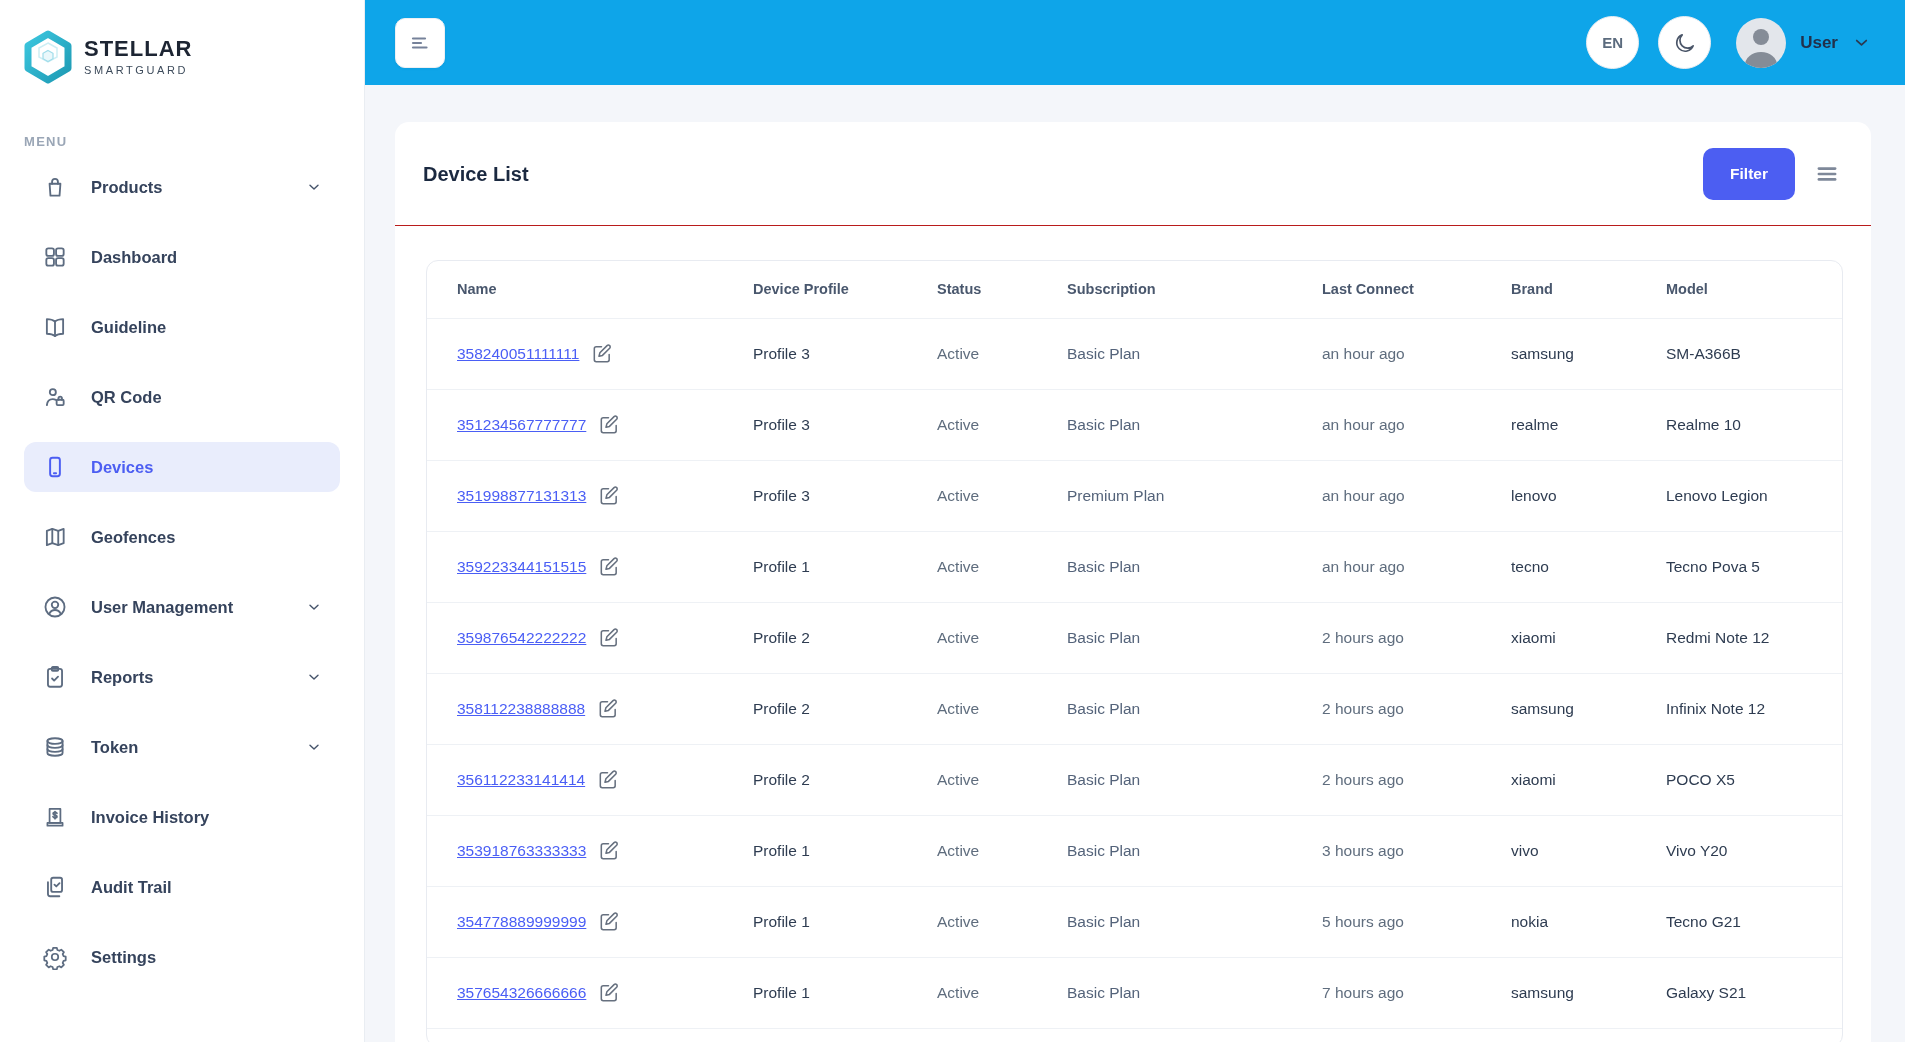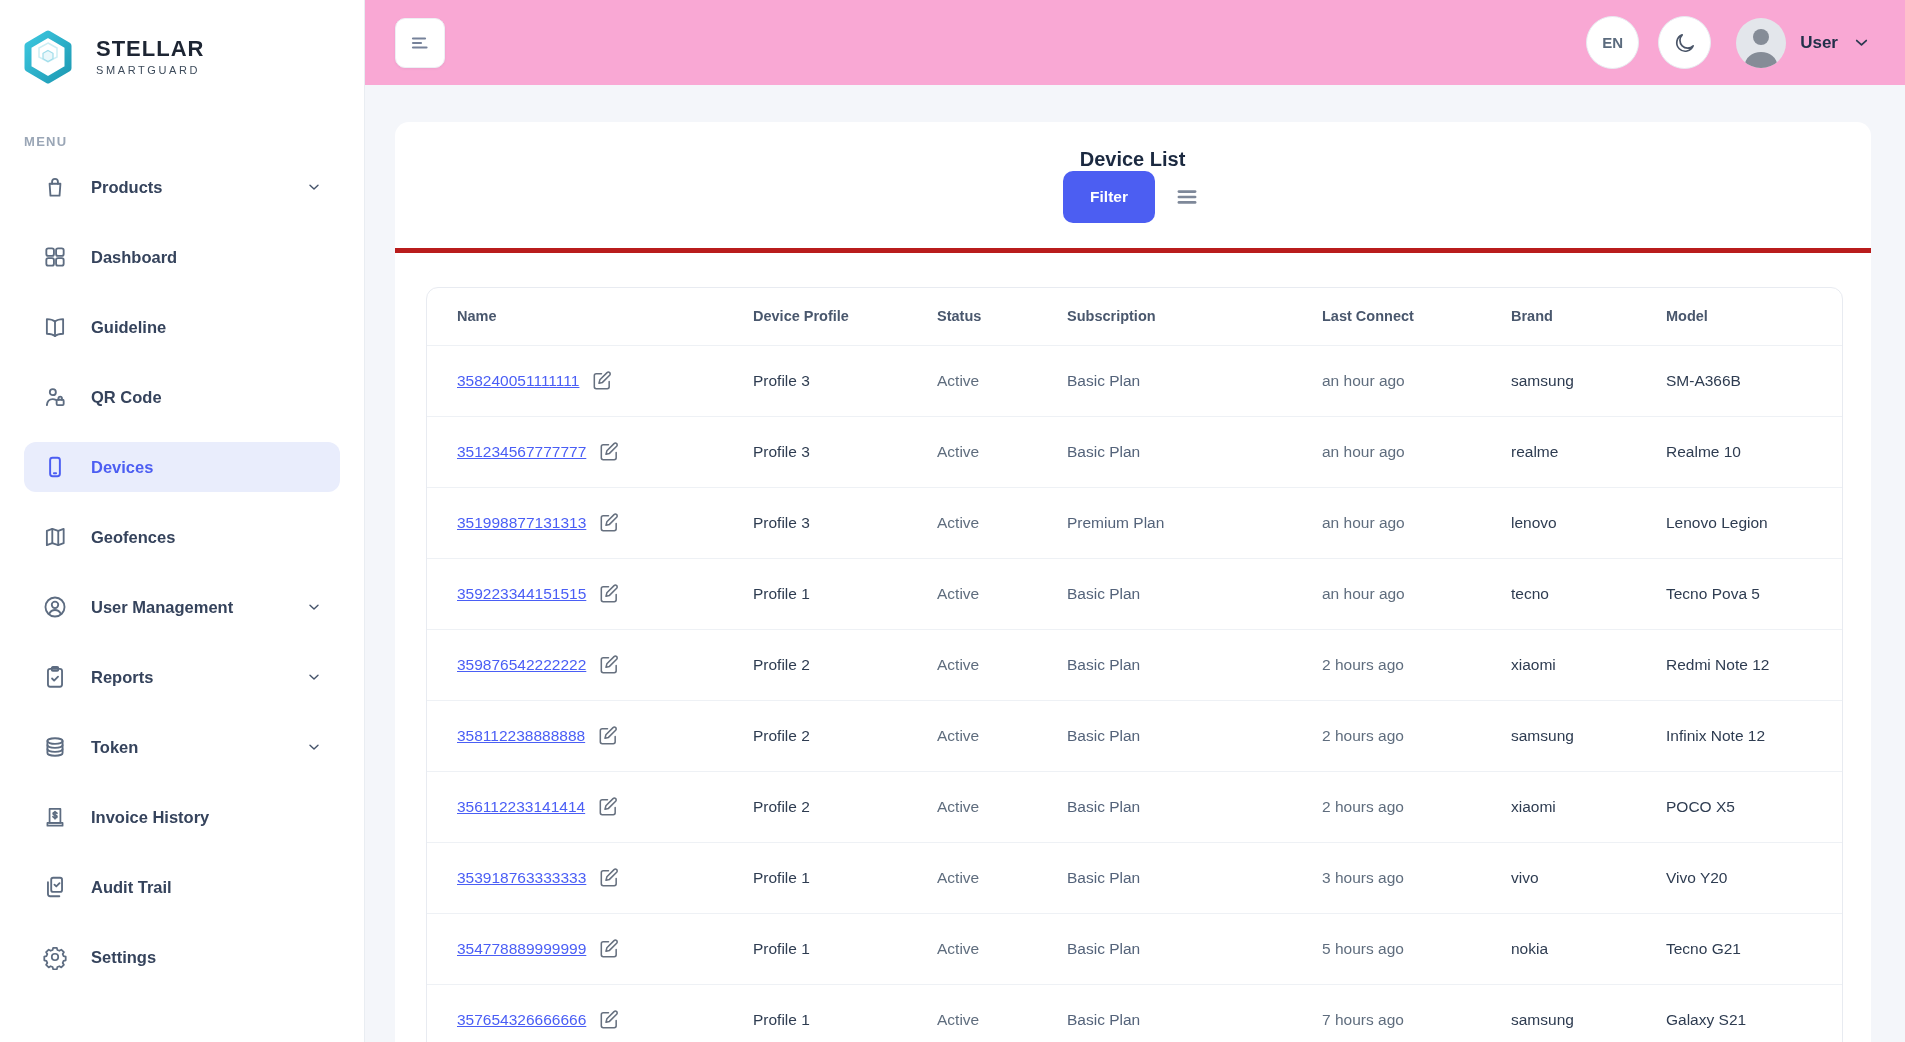--- a/index.html
+++ b/index.html
@@ -11,40 +11,40 @@
     color: #32415a;
   }
   svg { display: block; }
 
   
   .sidebar {
     width: 365px; min-width: 365px; height: 100%;
     background: #fff; border-right: 1px solid #e9edf2;
     padding: 30px 24px 0 24px;
   }
-  .logo-row { display: flex; align-items: center; gap: 24px; cursor: pointer; }
+  .logo-row { display: flex; align-items: center; gap: 12px; cursor: pointer; }
   .logo-name { font-size: 22px; font-weight: 800; color: #1d2533; letter-spacing: 1px; line-height: 1.02; }
   .logo-tagline { font-size: 11px; letter-spacing: 2.6px; color: #3c4a5a; margin-top: 3px; font-weight: 500; }
   .menu-label { margin-top: 50px; font-size: 13px; color: #9aa6b6; letter-spacing: 1.3px; font-weight: 600; }
   .nav { margin-top: 13px; display: flex; flex-direction: column; gap: 20px; }
   .nav-item {
     height: 50px; border-radius: 12px; display: flex; align-items: center;
     gap: 23px; padding: 0 18px; cursor: pointer; flex: none;
   }
   .nav-icon { width: 26px; height: 26px; color: #5d6c81; flex: none; }
   .nav-label { font-size: 16.5px; font-weight: 600; color: #35435c; flex: 1; white-space: nowrap; }
   .chev { color: #45536a; flex: none; }
   .nav-item.active { background: #e9edfc; }
   .nav-item.active .nav-icon, .nav-item.active .nav-label { color: #4c5ef2; }
 
   
   .main { flex: 1; display: flex; flex-direction: column; height: 100%; overflow: hidden; }
 
   .topbar {
-    height: 85px; min-height: 85px; background: #f9a8d4;
+    height: 85px; min-height: 85px; background: #0ea5e9;
     display: flex; align-items: center; justify-content: space-between;
     padding: 0 34px 0 30px;
   }
   .collapse-btn {
     width: 50px; height: 50px; border-radius: 10px; background: #fff;
     border: 1px solid #edf0f4; box-shadow: 0 1px 3px rgba(25,35,60,.05);
     display: flex; align-items: center; justify-content: center; cursor: pointer;
     color: #76829a;
   }
   .topbar-right { display: flex; align-items: center; gap: 19px; }
@@ -60,21 +60,21 @@
     overflow: hidden; display: flex; align-items: flex-end; justify-content: center;
   }
   .user-name { font-size: 17px; font-weight: 700; color: #22304a; }
   .user-chev { color: #2b3950; }
 
   
   .content { flex: 1; padding: 37px 34px 0 30px; overflow: hidden; }
   .card { background: #fff; border-radius: 14px; height: 1200px; }
   .card-header {
     display: flex; align-items: center; justify-content: space-between;
-    padding: 26px 29px 25px 28px; border-bottom: 5px solid #b91c1c; flex-direction: column;
+    padding: 26px 29px 25px 28px; border-bottom: 1px solid #b91c1c;
   }
   .page-title { font-size: 20px; font-weight: 700; color: #1b2940; }
   .header-actions { display: flex; align-items: center; gap: 17px; }
   .filter-btn {
     width: 92px; height: 52px; background: #4c5ef2; color: #fff;
     border: none; border-radius: 10px; font-size: 15.5px; font-weight: 600;
     font-family: "Liberation Sans", sans-serif; cursor: pointer;
   }
   .table-menu-btn { background: none; border: none; color: #7e8899; cursor: pointer; padding: 2px; }
 

